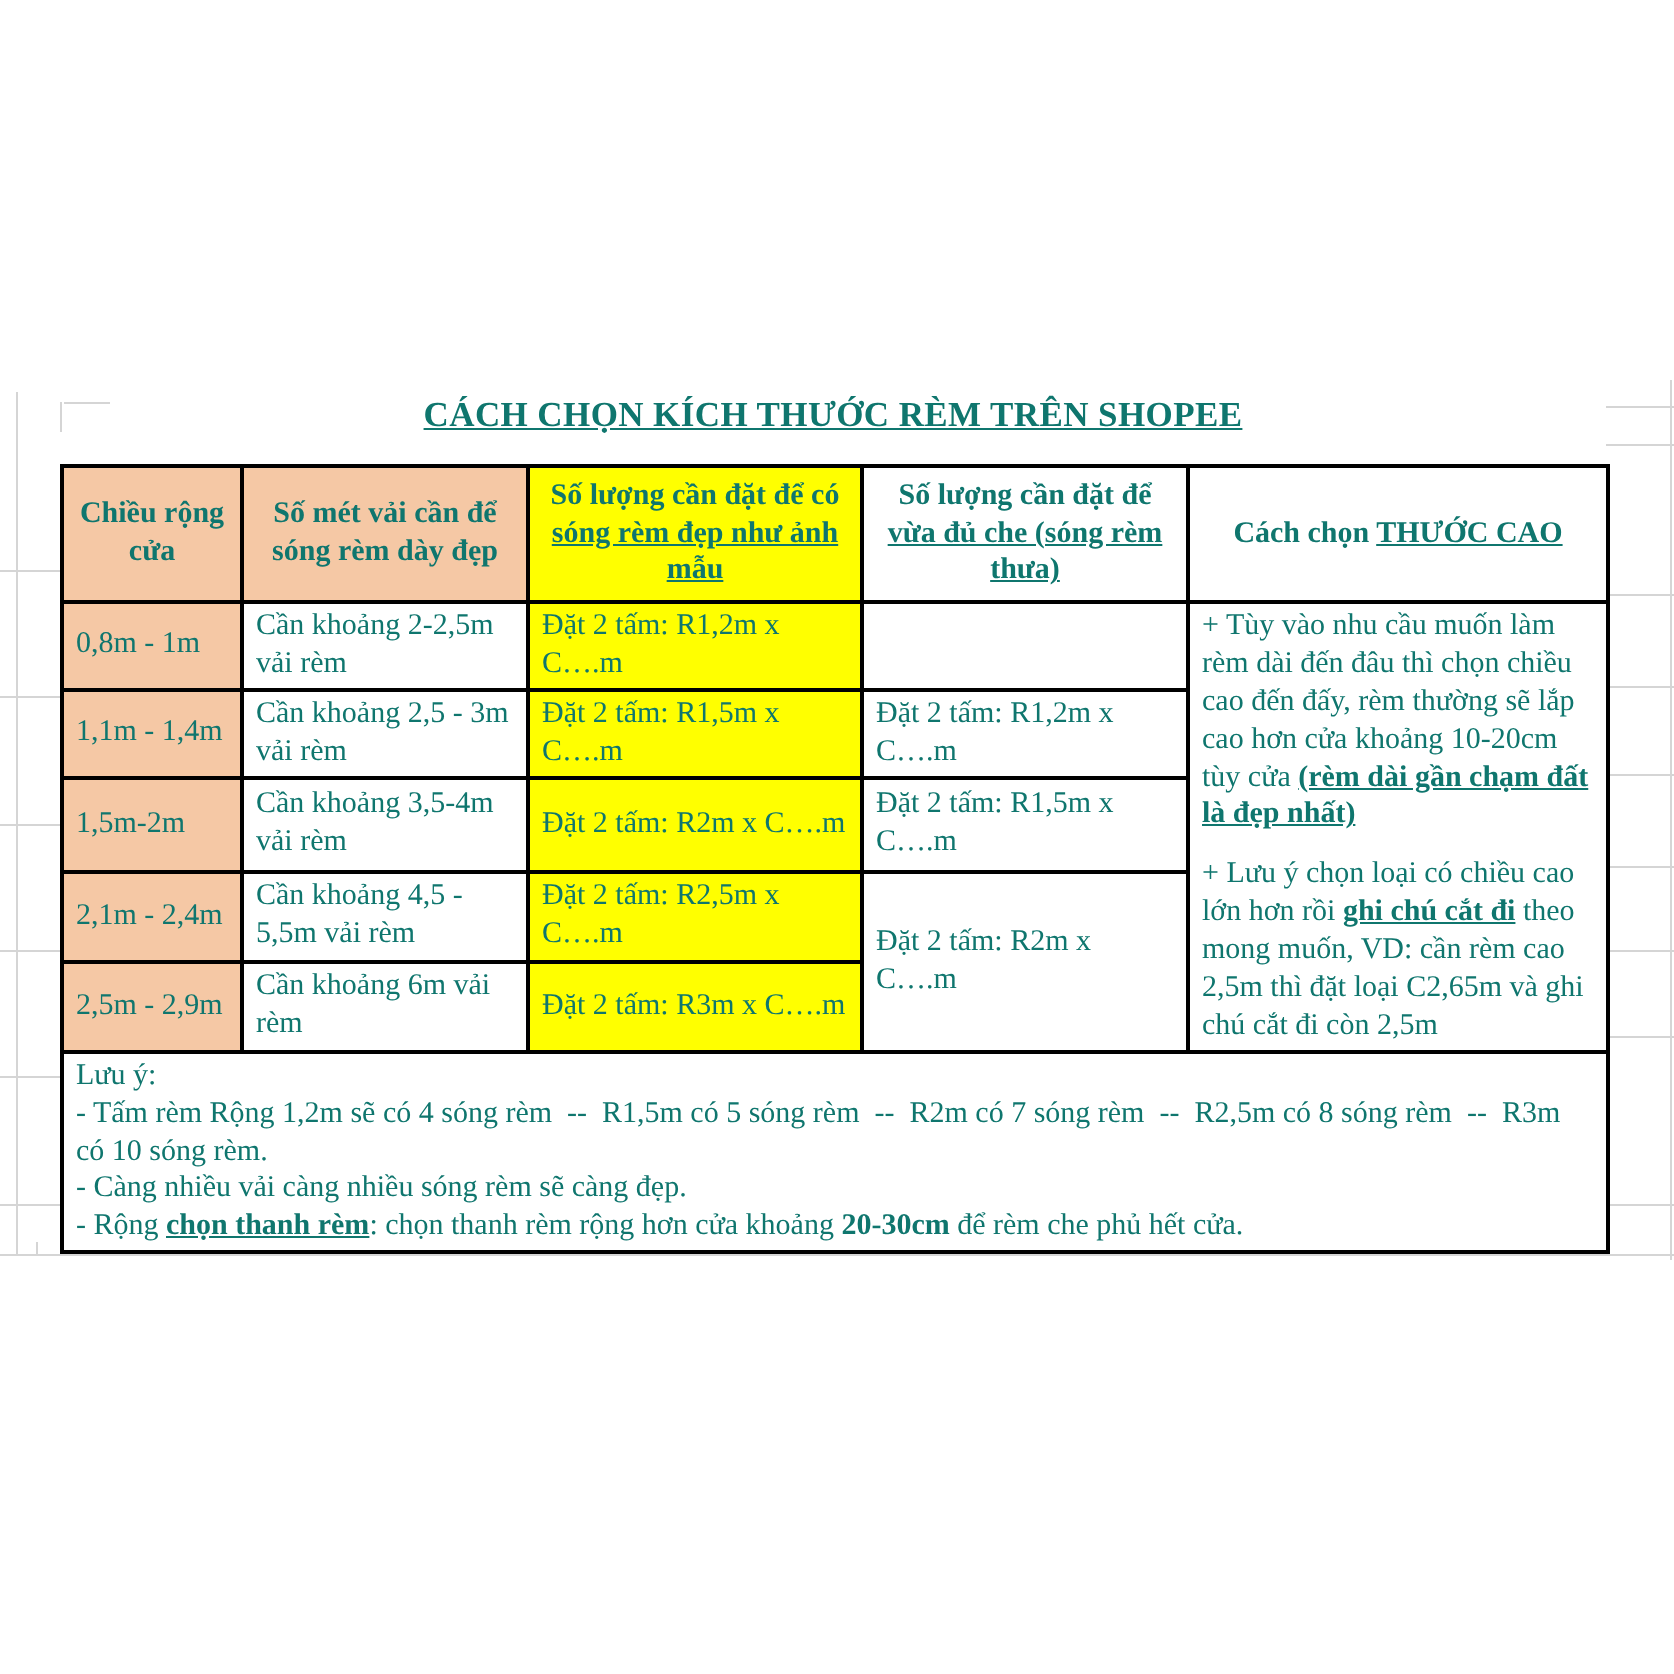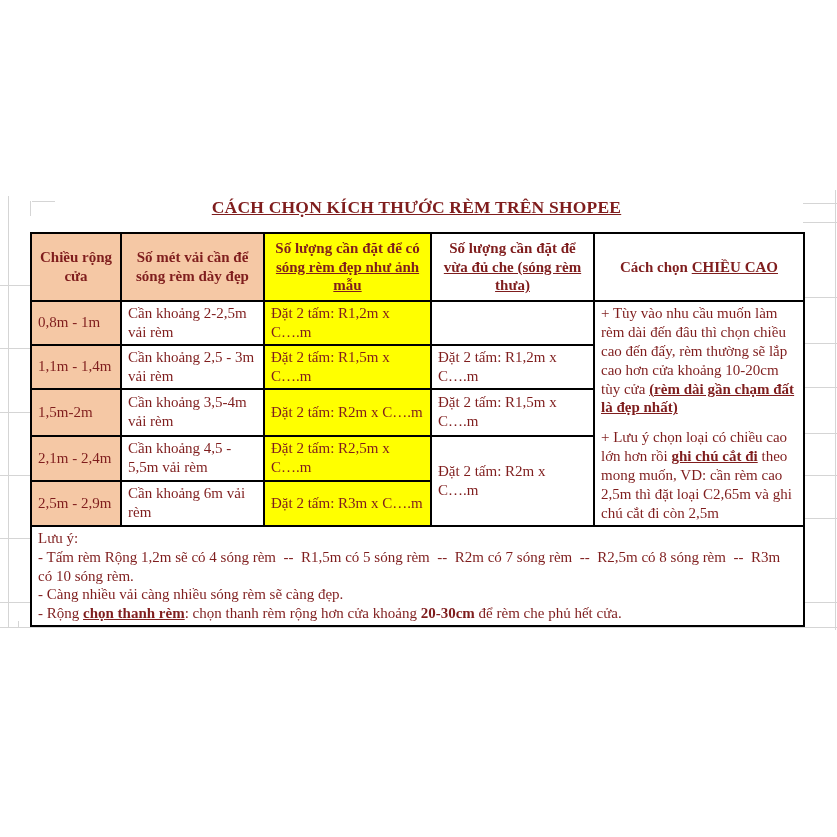--- a/index.html
+++ b/index.html
@@ -1,18 +1,18 @@
 <!DOCTYPE html>
 <html><head>
 <meta charset="utf-8">
 <style>
   html,body{margin:0;padding:0;background:#ffffff;}
   .canvas{
     position:relative;width:837px;height:837px;background:#ffffff;overflow:hidden;
-    font-family:"Liberation Serif","DejaVu Serif",serif;color:#7f1d1d;
+    font-family:"Liberation Serif","DejaVu Serif",serif;color:#0f766e;
   }
   .title{
     position:absolute;left:30px;top:197px;width:773px;text-align:center;
     font-size:17.5px;font-weight:bold;text-decoration:underline;letter-spacing:.2px;
     white-space:nowrap;
   }
   table.sheet{
     position:absolute;left:30px;top:232px;width:773px;
     border-collapse:collapse;table-layout:fixed;
   }
@@ -95,21 +95,21 @@
       <th class="peach">
         <span>Số mét vải cần để sóng rèm dày đẹp</span>
       </th>
       <th class="yellow">
         <span>Số lượng cần đặt để có </span><span class="u">sóng rèm đẹp như ảnh mẫu</span>
       </th>
       <th class="white">
         <span>Số lượng cần đặt để </span><span class="u">vừa đủ che (sóng rèm thưa)</span>
       </th>
       <th class="white">
-        <span>Cách chọn </span><span class="u">CHIỀU CAO</span>
+        <span>Cách chọn </span><span class="u">THƯỚC CAO</span>
       </th>
     </tr>
 
     <tr class="r1">
       <td class="peach left">0,8m - 1m</td>
       <td class="white left">Cần khoảng 2-2,5m vải rèm</td>
       <td class="yellow left">Đặt 2 tấm: R1,2m x C….m</td>
       <td class="white left"></td>
       <td class="white left vtop hnote" rowspan="5">
         <p><span>+ Tùy vào nhu cầu muốn làm rèm dài đến đâu thì chọn chiều cao đến đấy, rèm thường sẽ lắp cao hơn cửa khoảng 10-20cm tùy cửa </span><span class="bu">(rèm dài gần chạm đất là đẹp nhất)</span></p>

